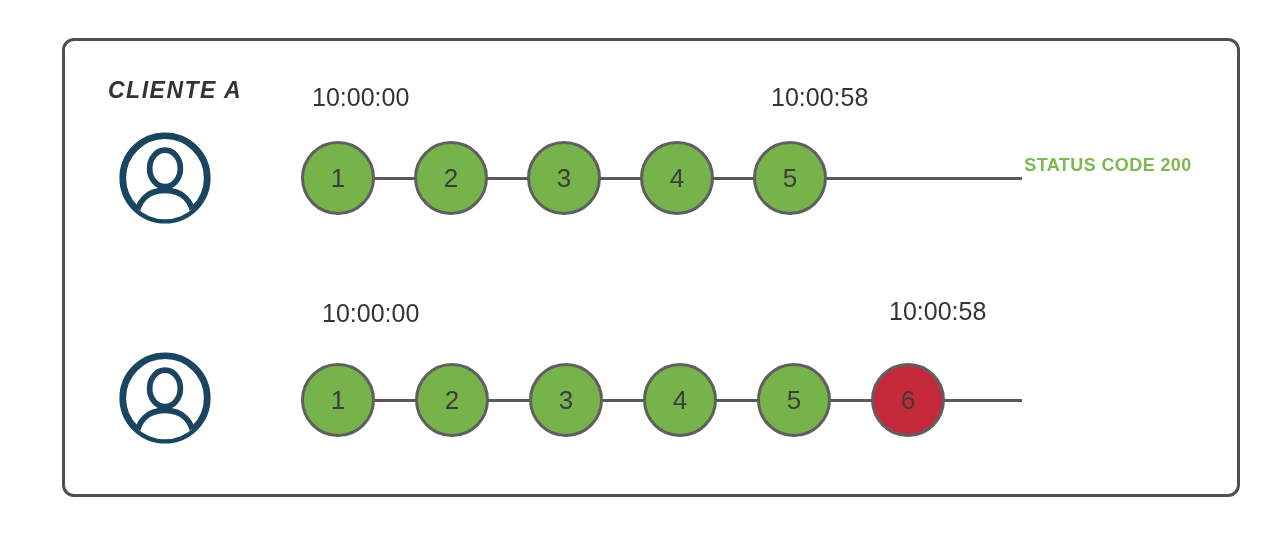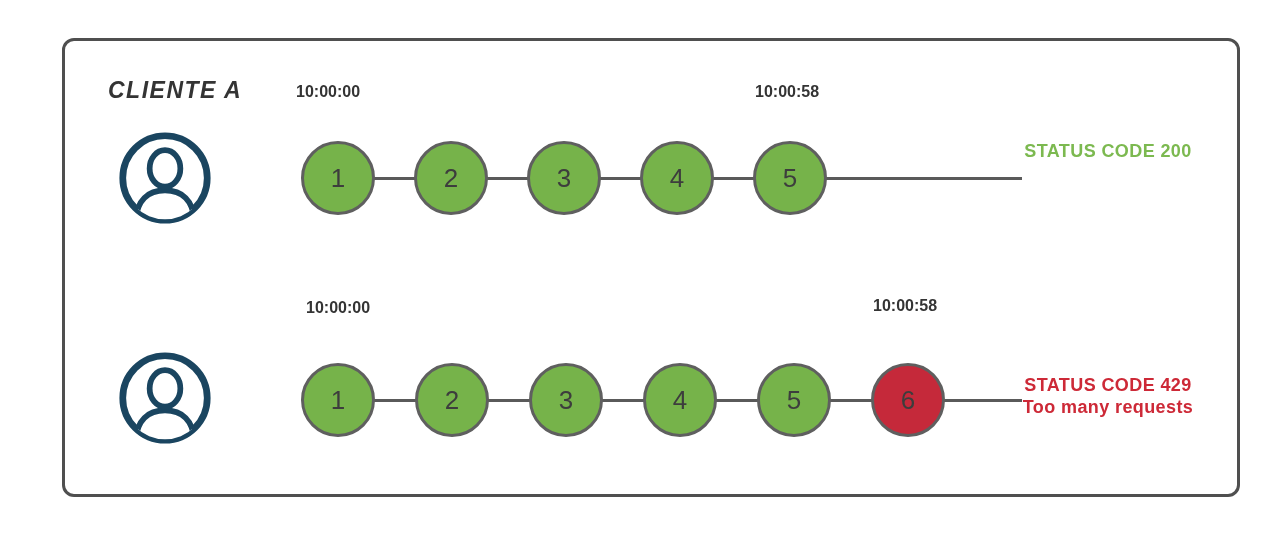--- a/index.html
+++ b/index.html
@@ -42,24 +42,25 @@
   .avatar {
     position: absolute;
     width: 96px;
     height: 96px;
   }
   .avatar-a { left: 117px; top: 130px; }
   .avatar-b { left: 117px; top: 350px; }
 
   .timestamp {
     position: absolute;
-    font-size: 16px;
-    font-weight: 700;
+    font-size: 25px;
+    font-weight: 400;
     color: var(--text-dark, #393939);
     white-space: nowrap;
+    margin-left: 16px;
   }
   .ts-a1 { left: 296px; top: 83px; }
   .ts-a2 { left: 755px; top: 83px; }
   .ts-b1 { left: 306px; top: 299px; }
   .ts-b2 { left: 873px; top: 297px; }
 
   .tline {
     position: absolute;
     height: 3px;
     background: var(--line, #5a5a5a);
@@ -96,21 +97,21 @@
     position: absolute;
     width: 204px;
     text-align: center;
     font-size: 18px;
     font-weight: 700;
     line-height: 22px;
     letter-spacing: 0.4px;
     white-space: nowrap;
   }
   .status div { white-space: nowrap; }
-  .status-a { left: 1006px; top: 140px; color: var(--status-green, #7cb950); }
+  .status-a { left: 1006px; top: 154px; color: var(--status-green, #7cb950); }
   .status-b { left: 1006px; top: 374px; color: var(--status-red, #cd2937); }
 </style>
 </head>
 <body>
 
 <div class="stage">
   <div class="frame"></div>
 
   <div class="client-label label-a">CLIENTE A</div>
 
@@ -169,17 +170,13 @@
 
   <div class="circles circles-b">
     <div class="circle" data-state="ok">1</div>
     <div class="circle" data-state="ok">2</div>
     <div class="circle" data-state="ok">3</div>
     <div class="circle" data-state="ok">4</div>
     <div class="circle" data-state="ok">5</div>
     <div class="circle" data-state="error">6</div>
   </div>
 
-  <div class="status status-b">
-    <div>STATUS CODE 429</div>
-    <div>Too many requests</div>
-  </div>
 </div>
 
 </body></html>

